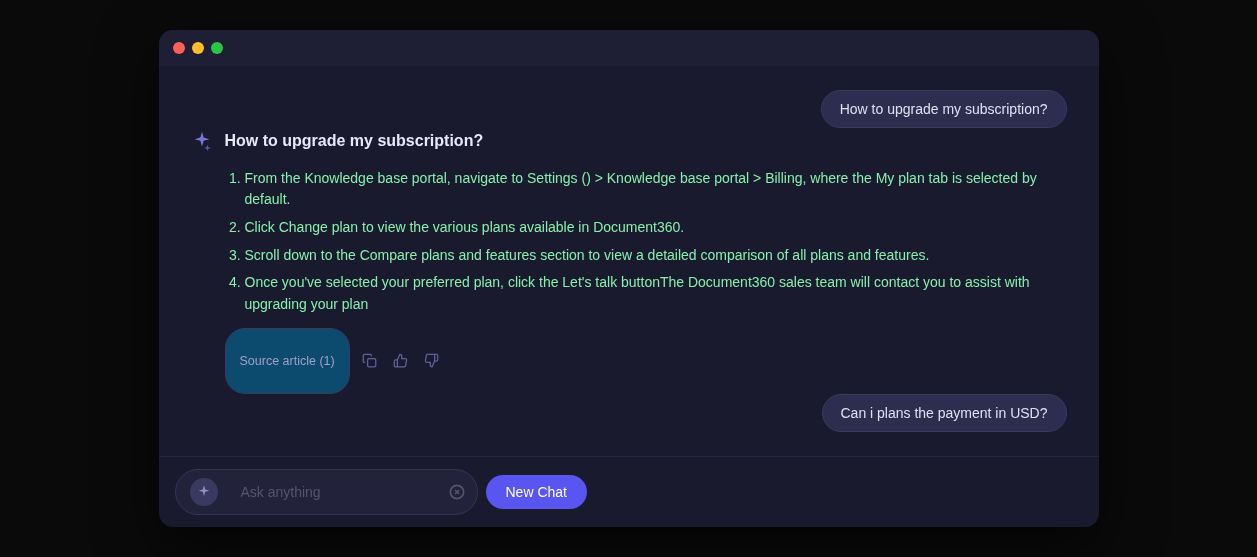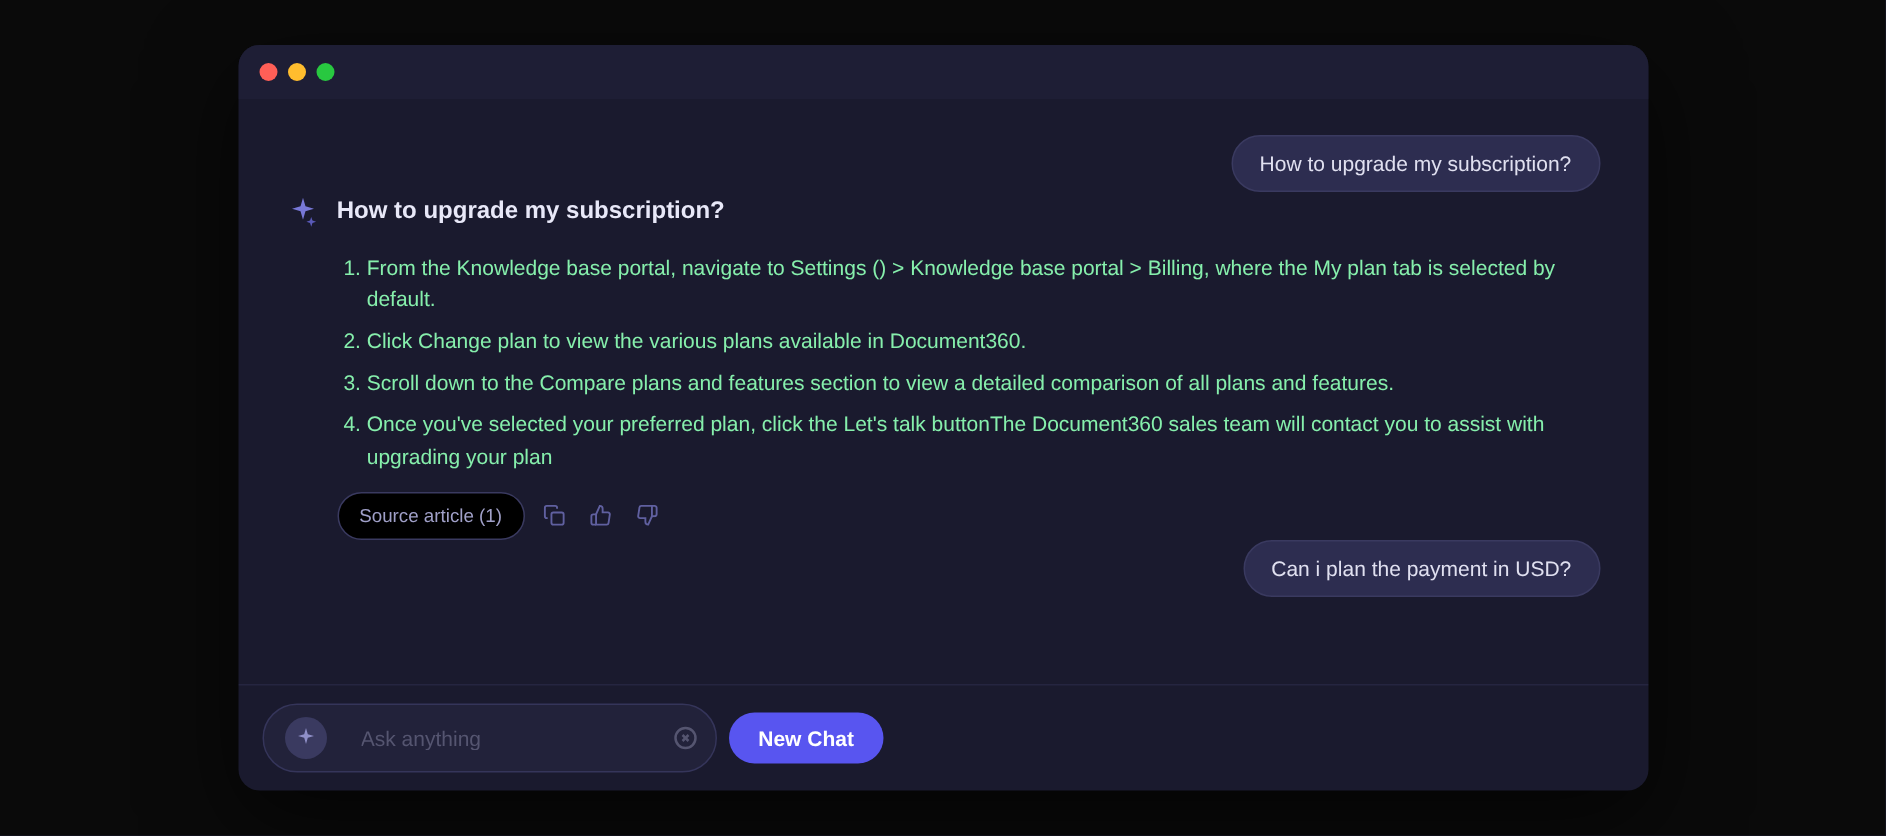--- a/index.html
+++ b/index.html
@@ -115,24 +115,24 @@
     }
 
     .source-row {
       display: flex;
       align-items: center;
       gap: 8px;
       margin-top: 12px;
     }
 
     .source-badge {
-      background: #000000;
+      background: #0c4a6e;
       border: 1px solid #3a3a60;
       border-radius: 20px;
-      padding: 5px 14px;
+      padding: 22px 14px;
       font-size: 12.5px;
       color: #a0a0c8;
       cursor: pointer;
     }
 
     .icon-btn {
       background: none;
       border: none;
       cursor: pointer;
       color: #6060a0;
@@ -191,21 +191,21 @@
       align-items: center;
       padding: 4px;
     }
 
     .new-chat-btn {
       background: #5855f0;
       border: none;
       border-radius: 22px;
       color: #fff;
       font-size: 14px;
-      font-weight: 700;
+      font-weight: 400;
       padding: 9px 20px;
       cursor: pointer;
       white-space: nowrap;
       flex-shrink: 0;
     }
 
     .bottom-row {
       display: flex;
       align-items: center;
       gap: 8px;
@@ -261,21 +261,21 @@
             <svg width="15" height="15" viewBox="0 0 24 24" fill="none" stroke="currentColor" stroke-width="2">
               <path d="M10 15v4a3 3 0 003 3l4-9V2H5.72a2 2 0 00-2 1.7l-1.38 9a2 2 0 002 2.3H10z"></path>
                 <path d="M17 2h2.67A2.31 2.31 0 0122 4v7a2.31 2.31 0 01-2.33 2H17"></path>
             </svg>
           </button>
         </div>
       </div>
     </div>
 
     <div class="user-bubble">
-      <span>Can i plan the payment in USD?</span>
+      <span>Can i plans the payment in USD?</span>
     </div>
 
   </div>
 
   <div class="input-bar">
     <div class="bottom-row">
       <div class="input-wrapper">
         <div class="input-avatar">
           <svg width="16" height="16" viewBox="0 0 24 24" fill="none">
             <path d="M12 2L13.8 8.2L20 10L13.8 11.8L12 18L10.2 11.8L4 10L10.2 8.2L12 2Z" fill="#9090c8"></path>

